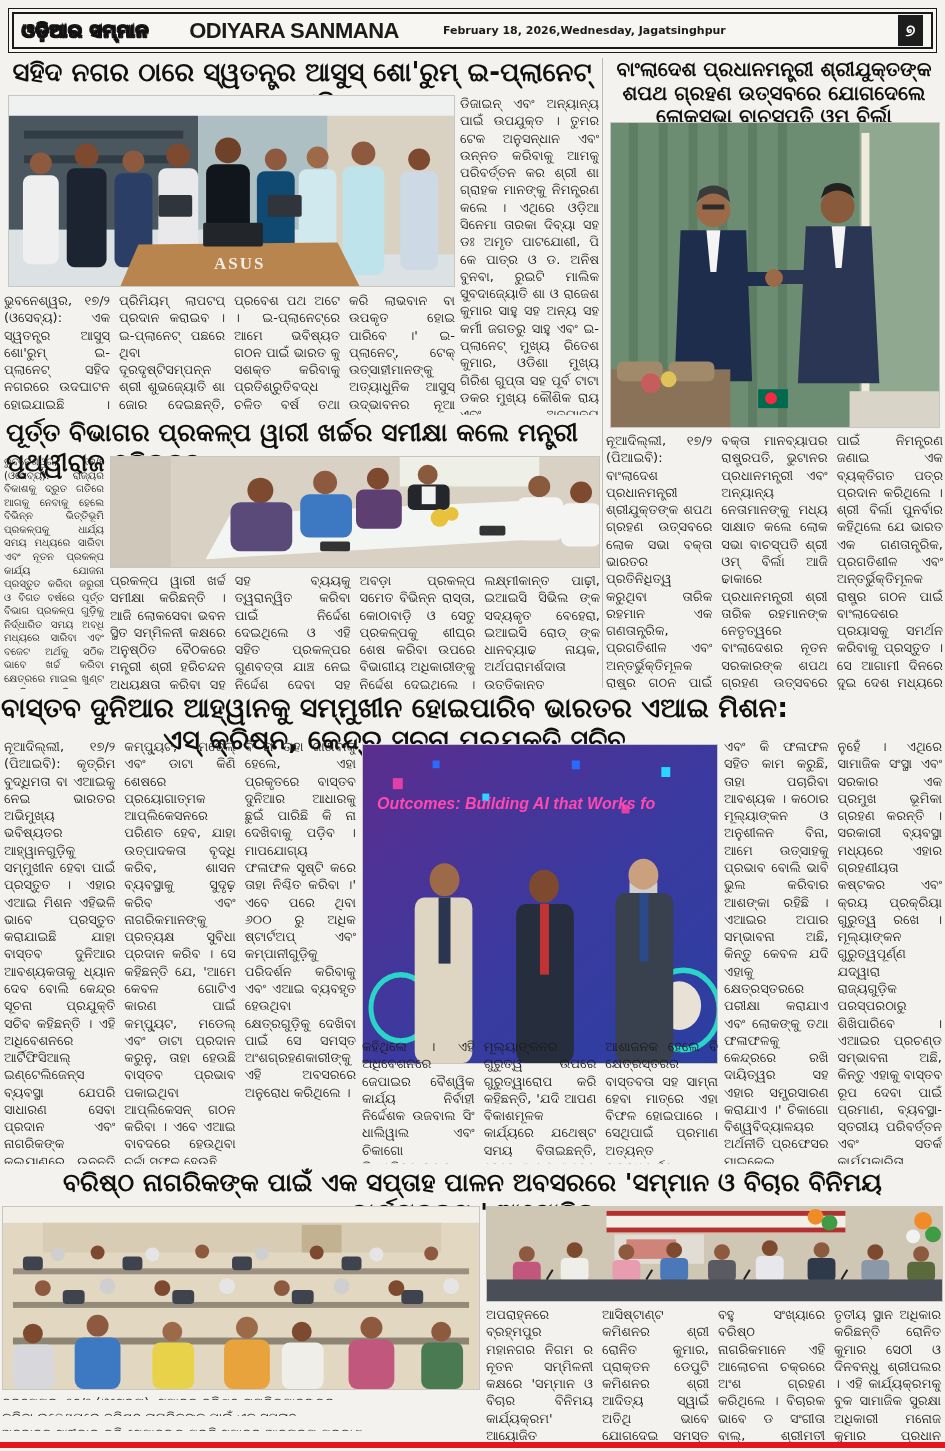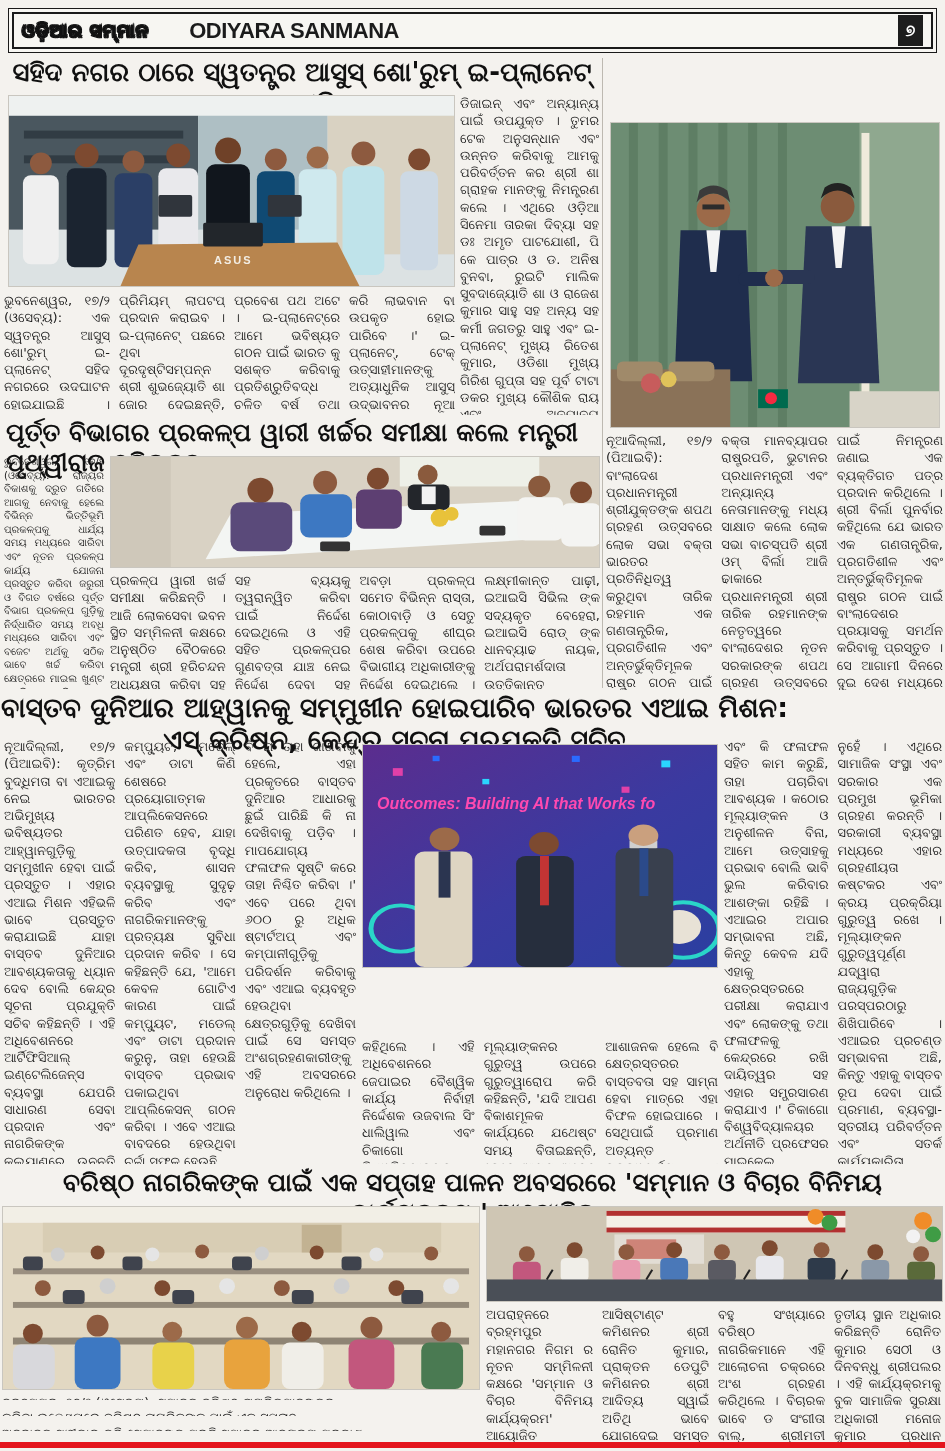--- a/index.html
+++ b/index.html
@@ -27,32 +27,33 @@
   .headline { font-weight:800; color:#101010; text-align:center; line-height:1.18; }
   .col-row { display:flex; gap:9px; }
   .col { flex:1; font-size:13px; line-height:1.33; text-align:justify;
          overflow:hidden; word-break:break-word; }
   .photo { overflow:hidden; background:#ccc; border:1px solid #c9c6bf; }
   .photo svg { display:block; width:100%; height:100%; }
   .vrule { position:absolute; width:1px; background:#bdb9b1; }
   .overlay-text { position:absolute; color:#ff49b0; font-weight:800; font-style:italic;
                   font-family:"Liberation Sans", sans-serif; white-space:nowrap; }
   .asus-label { position:absolute; color:#f2ede4; font-weight:800; letter-spacing:2px;
-                font-size:11px; font-family:Liberation Sans, sans-serif; }
+                font-size:17px; font-family:Liberation Serif, serif; }
   .redbar { position:absolute; left:0; top:1442px; width:945px; height:6px; background:#e4151d; }
 </style>
 </head>
 <body>
 
 <div class="page">
 
   <div class="mast-outer">
     <div class="mast-inner">
       <span class="logo-odia">ଓଡ଼ିଆର ସମ୍ମାନ</span>
       <span class="masthead">ODIYARA SANMANA</span>
+      <span class="date-eng">February 18, 2026,Wednesday, Jagatsinghpur</span>
       <span class="pagenum">୭</span>
     </div>
   </div>
 
   <div class="vrule" style="left:602px; top:58px; height:630px;"></div>
 
   <div class="abs headline" style="left:6px; top:57px; width:592px; font-size:26px;">ସହିଦ ନଗର ଠାରେ ସ୍ୱତନ୍ତ୍ର ଆସୁସ୍ ଶୋ'ରୁମ୍ ଇ-ପ୍ଲାନେଟ୍ ଉଦଘାଟିତ</div>
 
   <div class="abs photo" style="left:8px; top:95px; width:447px; height:192px;">
     <svg viewBox="0 0 447 192" preserveAspectRatio="none">
@@ -93,20 +94,21 @@
 
   <div class="abs col" style="left:460px; top:95px; width:139px; height:320px;">ଡିଜାଇନ୍ ଏବଂ ଅନ୍ୟାନ୍ୟ ପାଇଁ ଉପଯୁକ୍ତ । ତୁମର ଟେକ ଅନୁସନ୍ଧାନ ଏବଂ ଉନ୍ନତ କରିବାକୁ ଆମକୁ ପରିବର୍ତ୍ତନ କର ଶ୍ରୀ ଶା ଗ୍ରାହକ ମାନଙ୍କୁ ନିମନ୍ତ୍ରଣ କଲେ । ଏଥିରେ ଓଡ଼ିଆ ସିନେମା ତାରକା ଦିବ୍ୟା ସହ ଡଃ ଅମୃତ ପାଟଯୋଶୀ, ପି କେ ପାତ୍ର ଓ ଡ. ଅନିଷ ବୁନବା, ରୁଇଟି ମାଲିକ ସୁବଦାଜ୍ୟୋତି ଶା ଓ ରାଜେଶ କୁମାର ସାହୁ ସହ ଅନ୍ୟ ସହ କର୍ମୀ ଜଗତରୁ ସାହୁ ଏବଂ ଇ-ପ୍ଲାନେଟ୍ ମୁଖ୍ୟ ରିତେଶ କୁମାର, ଓଡିଶା ମୁଖ୍ୟ ଗିରିଶ ଗୁପ୍ତା ସହ ପୂର୍ବ ଟାଟା ଡକର ମୁଖ୍ୟ କୌଶିକ ରାୟ ଏବଂ ଅନ୍ୟାନ୍ୟ ଜଣପ୍ରତିନିଧିଙ୍କର ଆଉ ଆମନ୍ତ୍ରିତ ମୁଖ୍ୟ ଅତିଥି ବୃନ୍ଦ ଉଦ୍ଘାଟନରେ ସାମିଲ ହୋଇ ଶୁଭ ସମୟକୁ ଓ ଉପସ୍ଥିତ ସମସ୍ତଙ୍କୁ ଉତ୍ସାହ କରାଇଥିଲେ ।</div>
 
   <div class="abs col-row" style="left:4px; top:292px; width:451px; height:122px;">
     <div class="col">ଭୁବନେଶ୍ୱର, ୧୭/୨ (ଓସେବ୍ୟ): ଏକ ସ୍ୱତନ୍ତ୍ର ଆସୁସ୍ ଶୋ'ରୁମ୍ ଇ-ପ୍ଲାନେଟ୍ ସହିଦ ନଗରରେ ଉଦଘାଟନ ହୋଇଯାଇଛି । ପ୍ରଥମକୃତ ଡିଲର ଭାବରେ, ଇ-ପ୍ଲାନେଟ୍, ଛାତ୍ର, ସୃଜନଶୀଳ ଏବଂ ବୃତ୍ତିଗତମାନଙ୍କ ପାଇଁ ପ୍ରସ୍ତୁତ</div>
     <div class="col">ପ୍ରିମିୟମ୍ ଲାପଟପ୍ ପ୍ରଦାନ କରାଇବ । ଇ-ପ୍ଲାନେଟ୍ ପଛରେ ଥିବା ଦୂରଦୃଷ୍ଟିସମ୍ପନ୍ନ ଶ୍ରୀ ଶୁଭଜ୍ୟୋତି ଶା ଜୋର ଦେଇଛନ୍ତି, 'ପରବର୍ତ୍ତୀ-ଜେନେରେସନ ଲାପଟପ୍ କେବଳ ଏକ ଉପକରଣ ନୁହେଁ; ଏହା ଅସୀମ ସମ୍ଭାବନା ପାଇଁ ଏକ</div>
     <div class="col">ପ୍ରବେଶ ପଥ ଅଟେ । ଇ-ପ୍ଲାନେଟ୍‌ରେ ଆମେ ଭବିଷ୍ୟତ ଗଠନ ପାଇଁ ଭାରତ କୁ ସଶକ୍ତ କରିବାକୁ ପ୍ରତିଶ୍ରୁତିବଦ୍ଧ ଚଳିତ ବର୍ଷ ତଥା ଯେଉଁମାନେ ଡିଜାଇନ ଓ ଗେମିଂରେ ରୁଚି ରଖନ୍ତି କିମ୍ବା ଏକ ଆଧୁନିକ ଶକ୍ତିଶାଳୀ କମ୍ପ୍ୟୁଟର ର ବ୍ୟବହାର</div>
     <div class="col">କରି ଲାଭବାନ ବା ଉପକୃତ ହୋଇ ପାରିବେ ।' ଇ-ପ୍ଲାନେଟ୍, ଟେକ୍ ଉତ୍ସାହୀମାନଙ୍କୁ ଅତ୍ୟାଧୁନିକ ଆସୁସ୍ ଉଦ୍ଭାବନର ନୂଆ ନୂଆ ଟେକ୍ନୋଲୋଜି ଅନୁଭବ କରିବାକୁ ଆମନ୍ତ୍ରଣ କରେ, ଅଧ୍ୟୟନ, ଆନିମେସନ,</div>
   </div>
 
+  <div class="abs headline" style="left:608px; top:58px; width:332px; font-size:20px;">ବାଂଲାଦେଶ ପ୍ରଧାନମନ୍ତ୍ରୀ ଶ୍ରୀଯୁକ୍ତଙ୍କ ଶପଥ ଗ୍ରହଣ ଉତ୍ସବରେ ଯୋଗଦେଲେ ଲୋକସଭା ବାଚସ୍ପତି ଓମ୍ ବିର୍ଲା</div>
 
   <div class="abs photo" style="left:610px; top:122px; width:330px; height:306px;">
     <svg viewBox="0 0 330 306" preserveAspectRatio="none">
       <rect width="330" height="306" fill="#6d8d73"></rect>
       <g fill="#5e7e64">
         <rect x="18" width="9" height="306"></rect>
           <rect x="48" width="9" height="306"></rect>
           <rect x="78" width="9" height="306"></rect>
         <rect x="108" width="9" height="306"></rect>
           <rect x="138" width="9" height="306"></rect>
@@ -191,21 +193,21 @@
   </div>
 
   <div class="abs headline" style="left:0; top:692px; width:789px; font-size:27px;">ବାସ୍ତବ ଦୁନିଆର ଆହ୍ୱାନକୁ ସମ୍ମୁଖୀନ ହୋଇପାରିବ ଭାରତର ଏଆଇ ମିଶନ: ଏସ୍ କ୍ରିଷ୍ନ, କେନ୍ଦ୍ର ସୂଚନା ପ୍ରଯୁକ୍ତି ସଚିବ</div>
 
   <div class="abs col-row" style="left:4px; top:738px; width:352px; height:426px;">
     <div class="col">ନୂଆଦିଲ୍ଲୀ, ୧୭/୨ (ପିଆଇବି): କୃତ୍ରିମ ବୁଦ୍ଧିମତା ବା ଏଆଇକୁ ନେଇ ଭାରତର ଅଭିମୁଖ୍ୟ ଭବିଷ୍ୟତର ଆହ୍ୱାନଗୁଡ଼ିକୁ ସମ୍ମୁଖୀନ ହେବା ପାଇଁ ପ୍ରସ୍ତୁତ । ଏହାର ଏଆଇ ମିଶନ ଏହିଭଳି ଭାବେ ପ୍ରସ୍ତୁତ କରାଯାଇଛି ଯାହା ବାସ୍ତବ ଦୁନିଆର ଆବଶ୍ୟକତାକୁ ଧ୍ୟାନ ଦେବ ବୋଲି କେନ୍ଦ୍ର ସୂଚନା ପ୍ରଯୁକ୍ତି ସଚିବ କହିଛନ୍ତି । ଏହି ଅଧିବେଶନରେ ଆର୍ଟିଫିସିଆଲ୍ ଇଣ୍ଟେଲିଜେନ୍ସ ବ୍ୟବସ୍ଥା ଯେପରି ସାଧାରଣ ସେବା ପ୍ରଦାନ ଏବଂ ନାଗରିକଙ୍କ କଲ୍ୟାଣରେ ଉନ୍ନତି ଆଣିପାରିବ, ସେଥିପ୍ରତି ଧ୍ୟାନ ଦିଆଯାଇଥିଲା ।</div>
     <div class="col">କମ୍ପ୍ୟୁଟ, ମଡେଲ୍ ଏବଂ ଡାଟା କିଣି ଶେଷରେ ପ୍ରୟୋଗାତ୍ମକ ଆପ୍ଲିକେସନରେ ପରିଣତ ହେବ, ଯାହା ଉତ୍ପାଦକତା ବୃଦ୍ଧି କରିବ, ଶାସନ ବ୍ୟବସ୍ଥାକୁ ସୁଦୃଢ଼ କରିବ ଏବଂ ନାଗରିକମାନଙ୍କୁ ପ୍ରତ୍ୟକ୍ଷ ସୁବିଧା ପ୍ରଦାନ କରିବ । ସେ କହିଛନ୍ତି ଯେ, 'ଆମେ କେବଳ ଗୋଟିଏ କାରଣ ପାଇଁ କମ୍ପ୍ୟୁଟ, ମଡେଲ୍ ଏବଂ ଡାଟା ପ୍ରଦାନ କରୁନୁ, ତାହା ହେଉଛି ବାସ୍ତବ ପ୍ରଭାବ ପକାଇଥିବା ଆପ୍ଲିକେସନ୍ ଗଠନ କରିବା । ଏବେ ଏଆଇ ବାବଦରେ ହେଉଥିବା ଚର୍ଚ୍ଚା ସଫଳ ହେଉଛି</div>
     <div class="col">ବି ନା ତାହା ଜାଣିବାକୁ ହେଲେ, ଏହା ପ୍ରକୃତରେ ବାସ୍ତବ ଦୁନିଆର ଆଧାରକୁ ଛୁଇଁ ପାରିଛି କି ନା ଦେଖିବାକୁ ପଡ଼ିବ । ମାପଯୋଗ୍ୟ ଫଳାଫଳ ସୃଷ୍ଟି କରେ ତାହା ନିଶ୍ଚିତ କରିବା ।' ଏବେ ପରେ ଥିବା ୬୦୦ ରୁ ଅଧିକ ଷ୍ଟାର୍ଟଅପ୍ ଏବଂ କମ୍ପାନୀଗୁଡ଼ିକୁ ପରିଦର୍ଶନ କରିବାକୁ ଏବଂ ଏଆଇ ବ୍ୟବହୃତ ହେଉଥିବା କ୍ଷେତ୍ରଗୁଡ଼ିକୁ ଦେଖିବା ପାଇଁ ସେ ସମସ୍ତ ଅଂଶଗ୍ରହଣକାରୀଙ୍କୁ ଏହି ଅବସରରେ ଅନୁରୋଧ କରିଥିଲେ ।</div>
   </div>
 
-  <div class="abs photo" style="left:362px; top:744px; width:356px; height:224px;">
+  <div class="abs photo" style="left:362px; top:744px; width:356px; height:320px;">
     <svg viewBox="0 0 356 288" preserveAspectRatio="none">
       <defs>
         <linearGradient id="aibg" x1="0" y1="0" x2="1" y2="1">
           <stop offset="0" stop-color="#5b2d8e"></stop>
             <stop offset="0.55" stop-color="#3a3aa0"></stop>
             <stop offset="1" stop-color="#2b3fa0"></stop>
         </linearGradient>
       </defs>
       <rect width="356" height="288" fill="url(#aibg)"></rect>
       <g>

